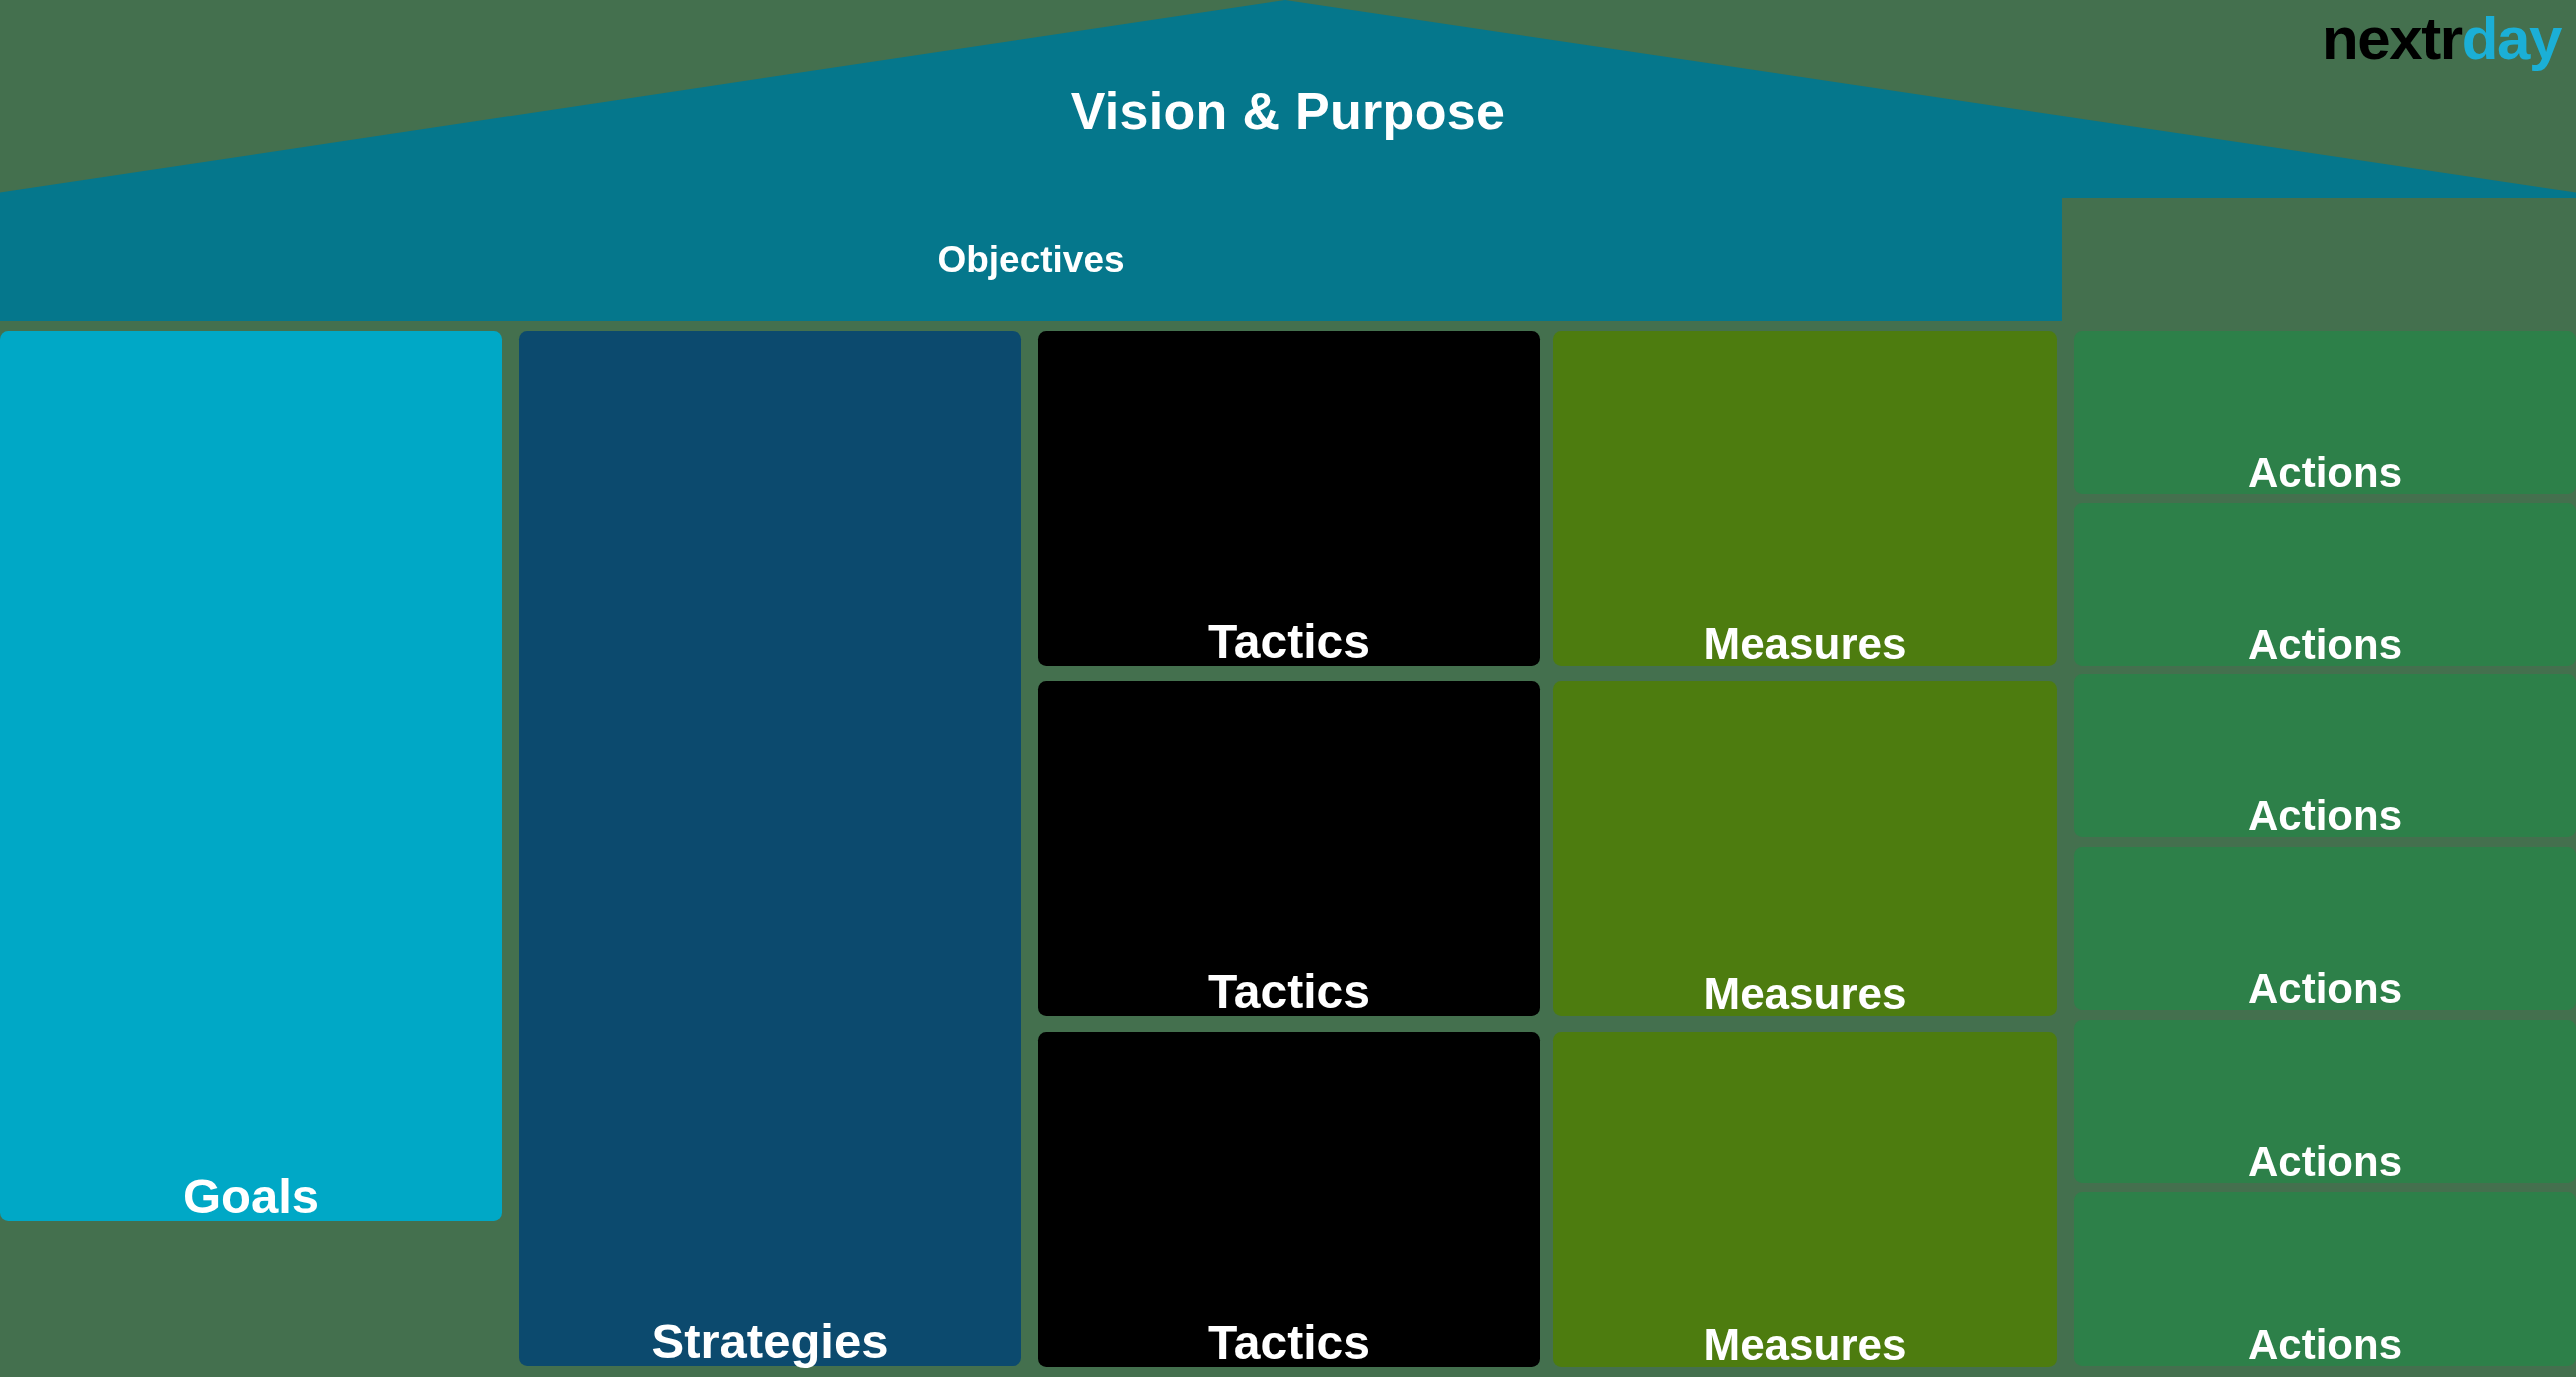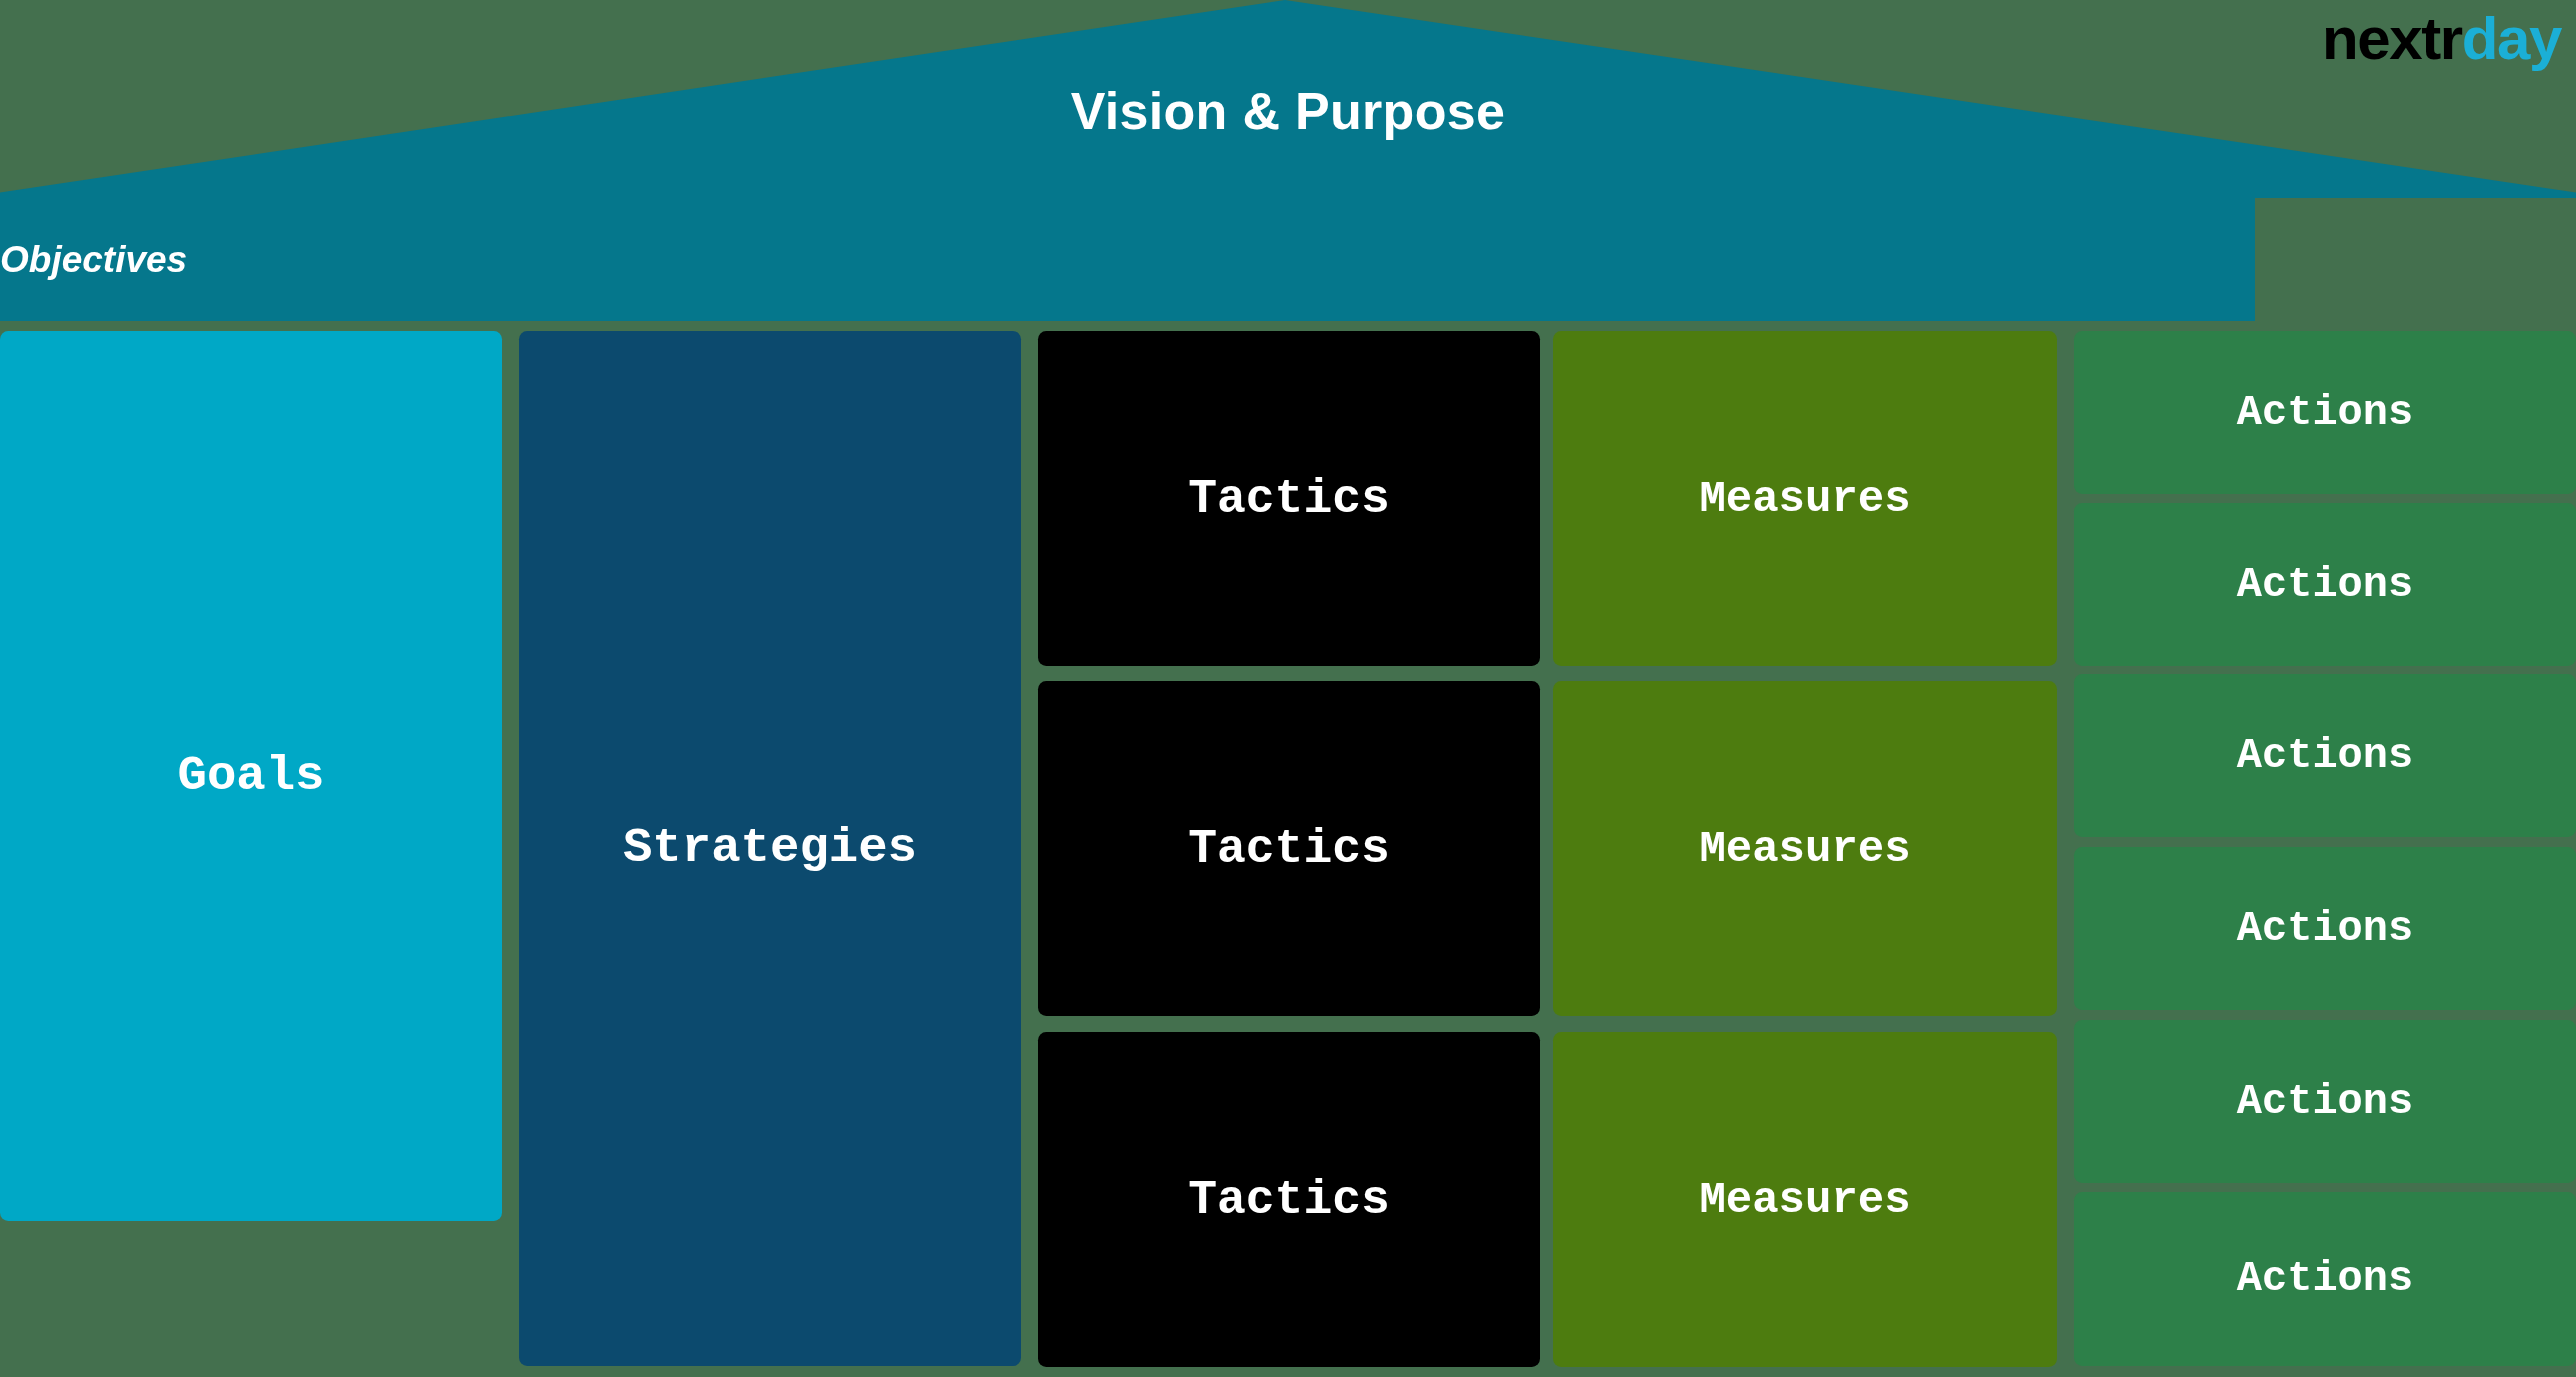--- a/index.html
+++ b/index.html
@@ -38,27 +38,26 @@
     font-weight: bold;
     letter-spacing: 0.3px;
     line-height: 1;
   }
 
   
   .objectives-bar {
     position: absolute;
     left: 0;
     top: 197px;
-    width: 2255px;
+    width: 2062px;
     height: 124px;
     background: #05778c;
     display: flex;
     align-items: center;
-    justify-content: flex-start;
-    font-style: italic;
+    justify-content: center;
   }
   .objectives-label {
     color: #ffffff;
     font-size: 37px;
     font-weight: bold;
     line-height: 1;
   }
 
   
   .logo {
@@ -80,28 +79,27 @@
     left: 0;
     top: 331px;
     width: 2576px;
     height: 1035px;
   }
 
   .cell {
     position: absolute;
     border-radius: 8.2px;
     display: flex;
-    align-items: center;
+    align-items: flex-end;
     justify-content: center;
     color: #ffffff;
     font-weight: bold;
     line-height: 1;
     box-sizing: border-box;
     text-align: center;
-    font-family: Liberation Mono, monospace;
   }
 
   
   .col-goals {
     left: 0;
     top: 0;
     width: 502px;
     height: 890px;
     background: #00a8c6;
     font-size: 49px;

